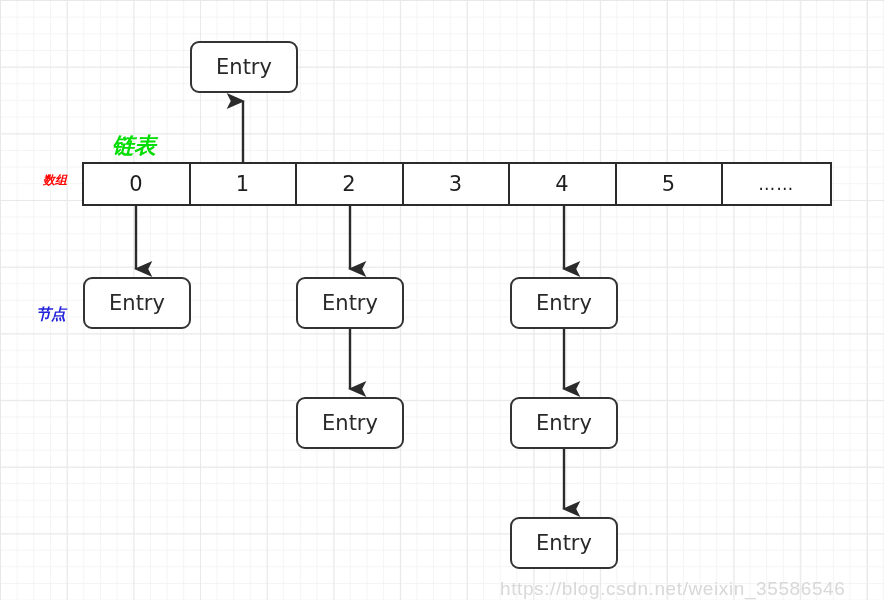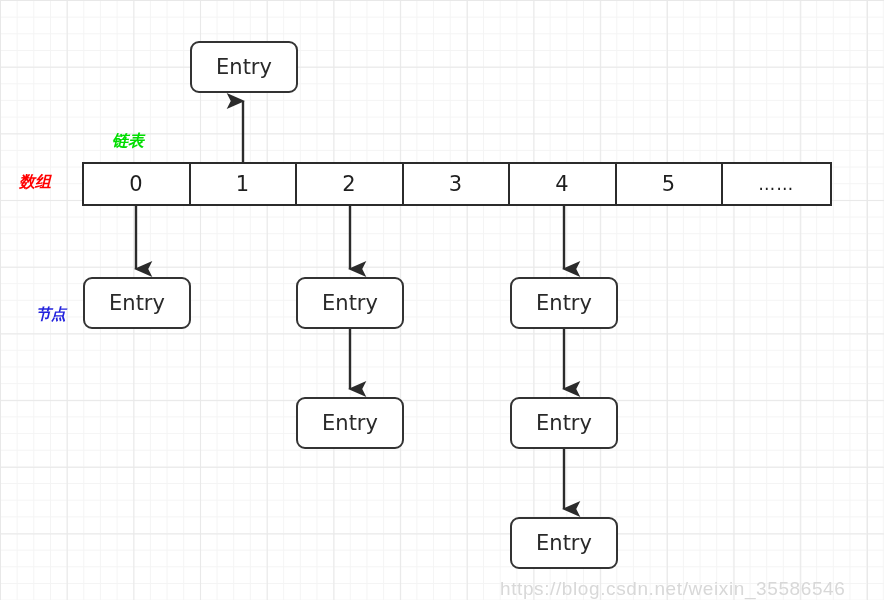--- a/index.html
+++ b/index.html
@@ -97,27 +97,27 @@
   .annot {
     position: absolute;
     font-style: italic;
     font-weight: bold;
     white-space: nowrap;
     font-family: "DejaVu Sans", "Liberation Sans", sans-serif;
   }
   #annot-linkedlist {
     left: 112px;
     top: 131px;
-    font-size: 16px;
+    font-size: 22px;
     color: #00dd00;
   }
   #annot-array {
-    left: 19px;
+    left: 43px;
     top: 172px;
-    font-size: 16px;
+    font-size: 12px;
     color: #ff0000;
   }
   #annot-node {
     left: 36px;
     top: 305px;
     font-size: 15px;
     color: #2222dd;
   }
 
   

